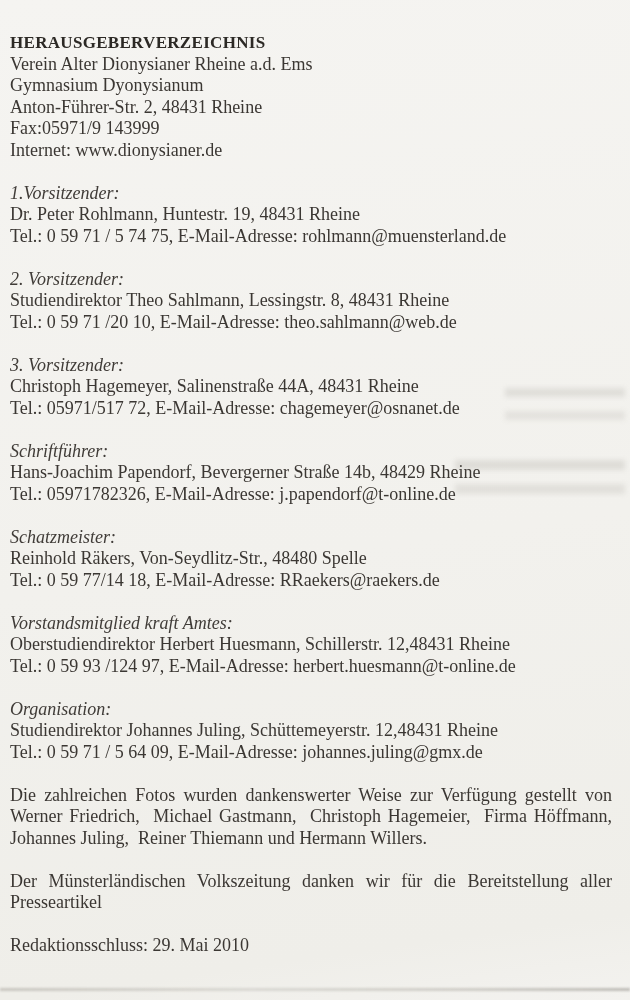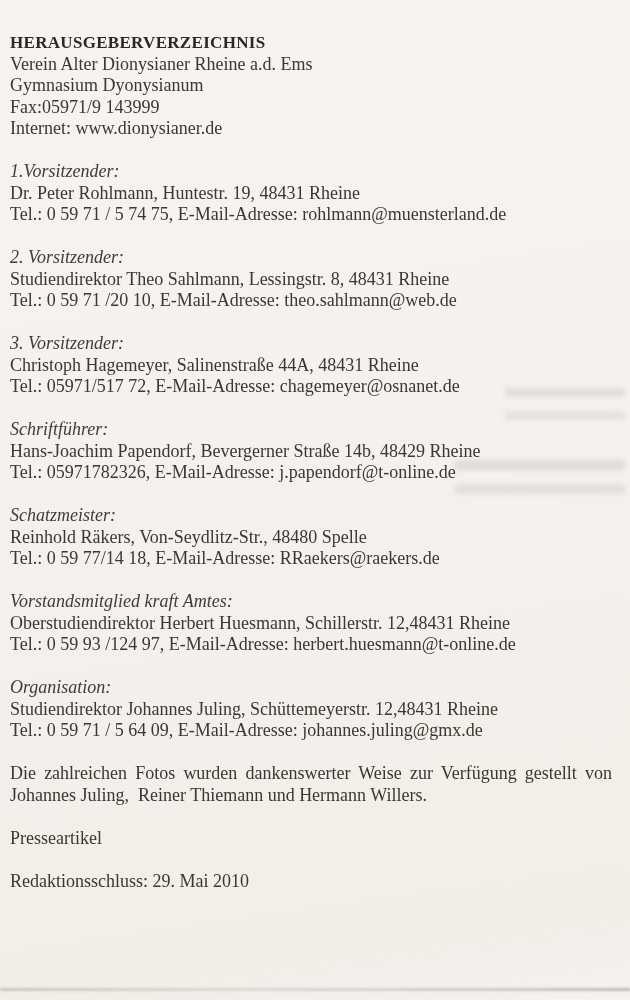--- a/index.html
+++ b/index.html
@@ -83,20 +83,21 @@
 </style>
 </head>
 <body>
 
 <div class="page">
   <div class="content">
 
     <div class="line title">HERAUSGEBERVERZEICHNIS</div>
     <div class="line">Verein Alter Dionysianer Rheine a.d. Ems</div>
     <div class="line">Gymnasium Dyonysianum</div>
+    <div class="line">Anton-Führer-Str. 2, 48431 Rheine</div>
     <div class="line">Fax:05971/9 143999</div>
     <div class="line">Internet: www.dionysianer.de</div>
 
     <div class="gap"></div>
 
     <div class="line role">1.Vorsitzender:</div>
     <div class="line">Dr. Peter Rohlmann, Huntestr. 19, 48431 Rheine</div>
     <div class="line">Tel.: 0 59 71 / 5 74 75, E-Mail-Adresse: rohlmann@muensterland.de</div>
 
     <div class="gap"></div>
@@ -131,24 +132,26 @@
 
     <div class="gap"></div>
 
     <div class="line role">Organisation:</div>
     <div class="line">Studiendirektor Johannes Juling, Schüttemeyerstr. 12,48431 Rheine</div>
     <div class="line">Tel.: 0 59 71 / 5 64 09, E-Mail-Adresse: johannes.juling@gmx.de</div>
 
     <div class="gap"></div>
 
     <div class="line jfull">Die zahlreichen Fotos wurden dankenswerter Weise zur Verfügung gestellt von</div>
+    <div class="line jfull">Werner Friedrich, &nbsp;Michael Gastmann, &nbsp;Christoph Hagemeier, &nbsp;Firma Höffmann,</div>
     <div class="line">Johannes Juling, &nbsp;Reiner Thiemann und Hermann Willers.</div>
 
     <div class="gap"></div>
 
+    <div class="line jfull">Der Münsterländischen Volkszeitung danken wir für die Bereitstellung aller</div>
     <div class="line">Presseartikel</div>
 
     <div class="gap"></div>
 
     <div class="line">Redaktionsschluss: 29. Mai 2010</div>
 
   </div>
 
   <div class="bleed bleed-a"></div>
   <div class="bleed bleed-b"></div>

